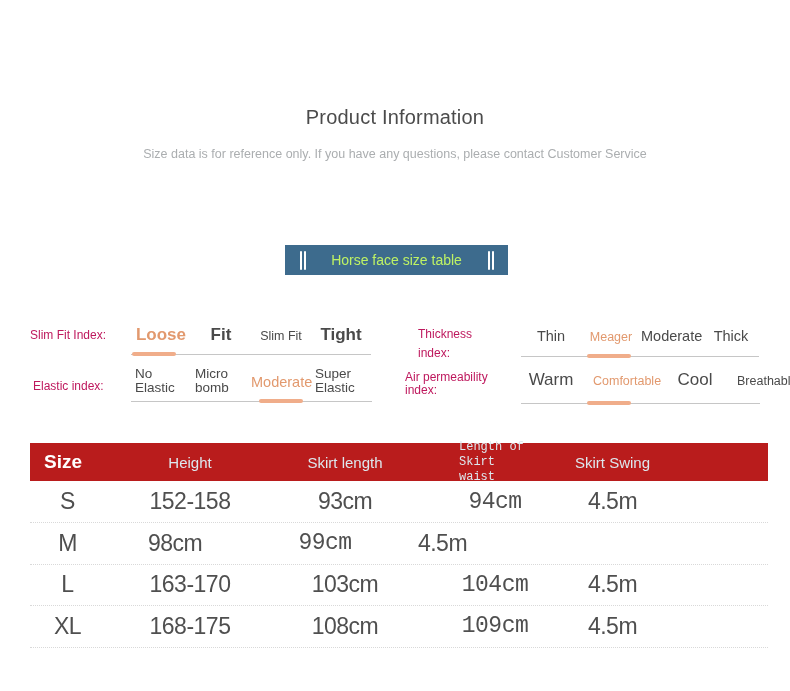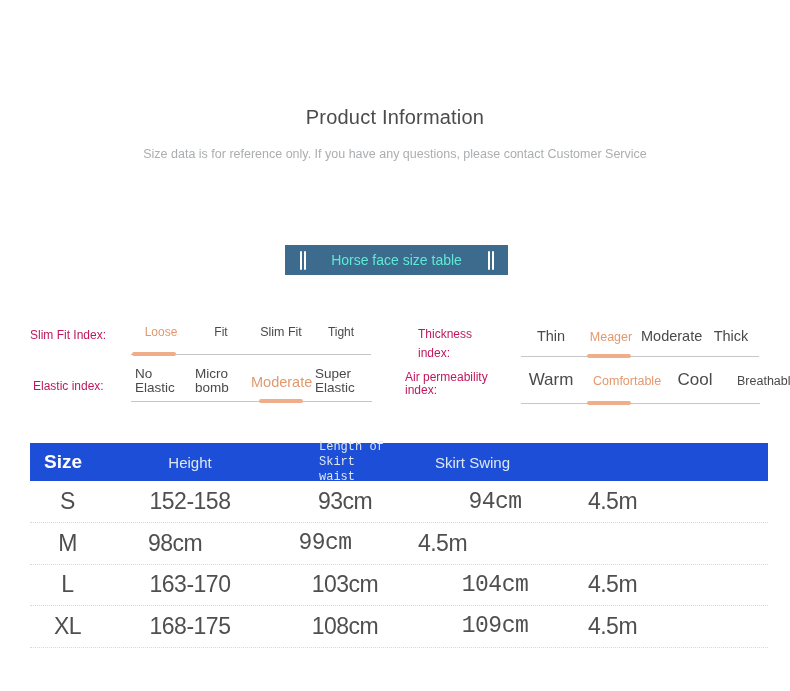--- a/index.html
+++ b/index.html
@@ -9,39 +9,39 @@
 
   
   .title { position: absolute; top: 106px; left: 0; width: 100%; text-align: center;
            font-size: 20px; color: #4b4b4b; letter-spacing: 0.2px; }
   .subtitle { position: absolute; top: 147px; left: 0; width: 100%; text-align: center;
               font-size: 12.5px; color: #abaeb0; }
 
   
   .banner { position: absolute; left: 285px; top: 245px; width: 223px; height: 30px;
             background: #3d6b8d; display: flex; align-items: center; justify-content: center; }
-  .banner-label { color: #5eead4; font-size: 14px; }
+  .banner-label { color: #bef264; font-size: 14px; }
   .bars { position: absolute; top: 6px; height: 19px; display: flex; gap: 2px; }
   .bars.left { left: 15px; } .bars.right { right: 14px; }
   .bars i { display: block; width: 2px; height: 19px; background: #ffffff; border-radius: 1px; }
 
   
   .idx-label { position: absolute; font-size: 12px; color: #be185d; }
   .lbl-a { left: 30px;  top: 328px; }
   .lbl-b { left: 418px; top: 325px; width: 82px;  line-height: 1.55; }
   .lbl-c { left: 33px;  top: 379px; }
   .lbl-d { left: 405px; top: 371px; width: 118px; line-height: 1.1; }
 
   .opts { position: absolute; display: flex; }
   .opt  { width: 60px; text-align: center; color: #4a4a4a; white-space: nowrap; }
   .opts-a { left: 131px; top: 325px; align-items: baseline; }
   .opts-b { left: 521px; top: 328px; align-items: baseline; }
   .opts-c { left: 131px; top: 366px; align-items: center; height: 31px; }
   .opts-d { left: 521px; top: 370px; align-items: baseline; gap: 12px; }
-  .opt.lg { font-size: 12px; }
+  .opt.lg { font-size: 17px; font-weight: bold; }
   .opt.xl { font-size: 17px; }
   .opt.md { font-size: 14.5px; }
   .opt.sm { font-size: 12.5px; }
   .opt.orange { color: #e2996e; }
   .opt .wrap2 { display: inline-block; max-width: 52px; text-align: left;
                 font-size: 13.5px; line-height: 1.05; white-space: normal; }
 
   .track { position: absolute; height: 1px; background: #c6c6c6; }
   .trk-a { left: 131px; top: 354px; width: 240px; }
   .trk-b { left: 521px; top: 356px; width: 238px; }
@@ -49,21 +49,21 @@
   .trk-d { left: 521px; top: 403px; width: 239px; }
   .seg { position: absolute; top: -2px; height: 4px; width: 44px;
          background: #f0ad8a; border-radius: 2px; }
   .trk-a .seg { left: 1px; }
   .trk-b .seg { left: 66px; }
   .trk-c .seg { left: 128px; }
   .trk-d .seg { left: 66px; }
 
   
   .thead { position: absolute; left: 30px; top: 443px; width: 738px; height: 38px;
-           background: #1d4ed8; display: flex; align-items: center; }
+           background: #b91c1c; display: flex; align-items: center; }
   .th { text-align: center; color: #dde8ee; font-size: 15px; white-space: nowrap; }
   .col0 { width: 75px; } .col1 { width: 170px; } .col2 { width: 140px; }
   .col3 { width: 160px; font-family: Liberation Mono, monospace; } .col4 { width: 75px; }
   .th.size-th { text-align: left; padding-left: 14px; font-weight: bold;
                 font-size: 19px; color: #ffffff; }
   .th.waist-th { font-size: 12px; line-height: 1.25; }
   .th.waist-th span { display: inline-block; max-width: 72px; text-align: left; white-space: normal; }
 
   .trow { position: absolute; left: 30px; width: 738px; height: 41.5px;
           display: flex; align-items: center; border-bottom: 1px dotted #d9d9d9; }
@@ -130,20 +130,21 @@
     <span class="opt xl">Cool</span>
     <span class="opt sm">Breathable</span>
   </div>
   <div class="track trk-d">
       <span class="seg"></span>
     </div>
 
   <div class="thead">
     <span class="th col0 size-th">Size</span>
     <span class="th col1">Height</span>
+    <span class="th col2">Skirt length</span>
     <span class="th col3 waist-th"><span>Length of Skirt waist</span></span>
     <span class="th col4">Skirt Swing</span>
   </div>
 
   <div class="trow r0">
     <span class="td col0">S</span>
     <span class="td col1">152-158</span>
     <span class="td col2">93cm</span>
     <span class="td col3">94cm</span>
     <span class="td col4">4.5m</span>

